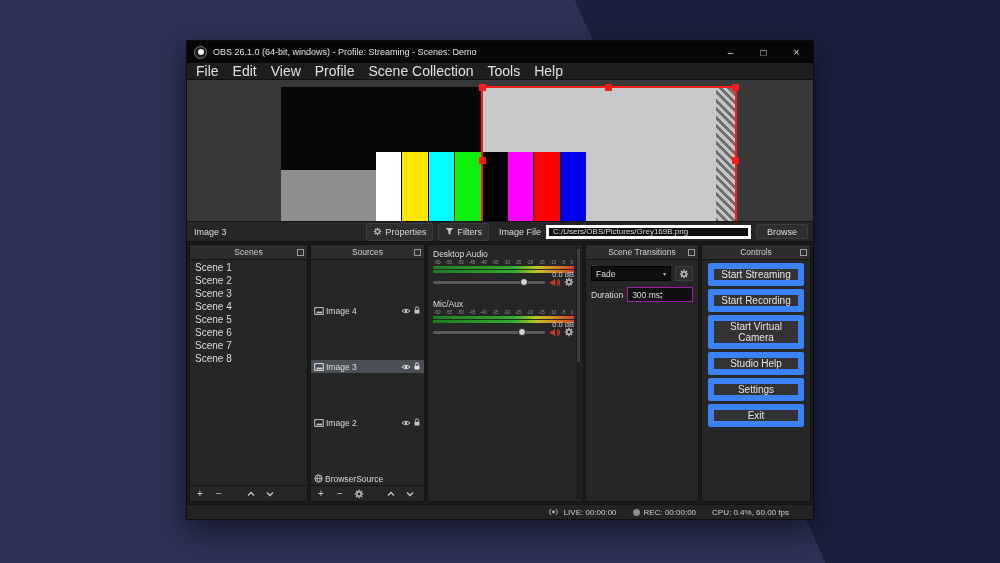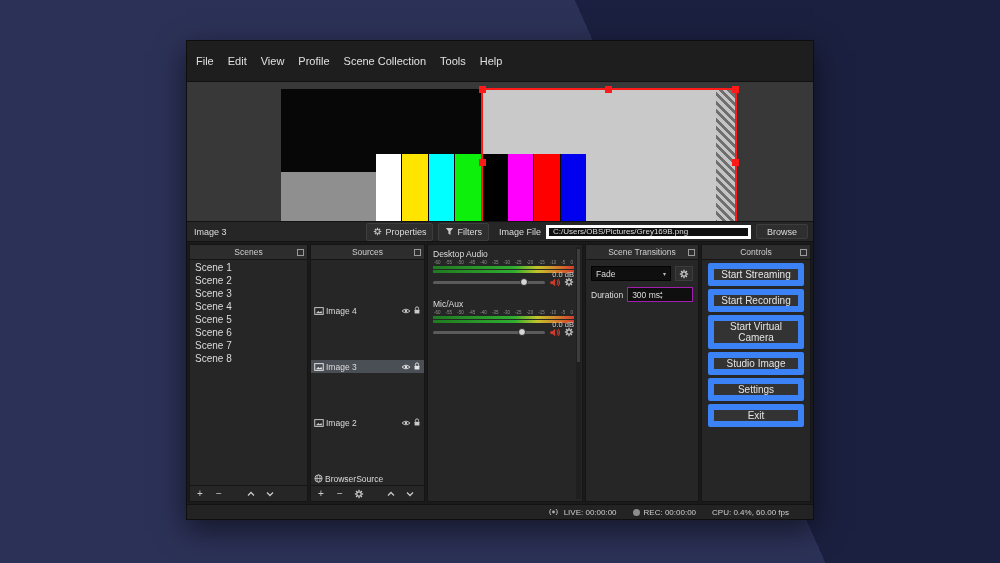--- a/index.html
+++ b/index.html
@@ -14,21 +14,21 @@
   
   .titlebar { flex:0 0 22px; display:flex; align-items:center; background:#070707; padding-left:7px; }
   .obs-logo { width:13px; height:13px; border-radius:50%; background:#1c1c1c; border:1px solid #777; position:relative; margin-right:6px; }
   .obs-logo::after { content:""; position:absolute; left:3px; top:2px; width:6px; height:6px; border-radius:50%; background:#f2f2f2; }
   .title { font-size:9px; color:#e2e2e2; white-space:nowrap; }
   .winbtns { margin-left:auto; display:flex; height:100%; }
   .winbtn { width:33px; height:100%; display:flex; align-items:center; justify-content:center; color:#dcdcdc; font-size:10px; }
 
   
   .menubar { flex:0 0 16px; display:flex; align-items:center; background:#1e1e1e; padding-left:2px; border-bottom:1px solid #101010; }
-  .menu-item { padding:12px 7px; font-size:11px; color:#e0e0e0; line-height:16px; }
+  .menu-item { padding:0 7px; font-size:14px; color:#e0e0e0; line-height:16px; }
 
   
   .preview { flex:1 1 auto; position:relative; background:#383838; overflow:hidden; }
   .cv { position:absolute; }
   .rect-gray     { left:94px;  top:90px;  width:290px; height:162px; background:#8f8f8f; }
   .rect-black-tl { left:94px;  top:7px;   width:201px; height:83px;  background:#070707; }
   .rect-black-br { left:384px; top:157px; width:160px; height:95px;  background:#0b0b0b; }
   .rect-selected { left:295px; top:7px;   width:254px; height:147px; background:#c9c9c9; }
   .stripes { position:absolute; right:0; top:0; width:20px; height:100%;
     background:repeating-linear-gradient(45deg,#c4c4c4 0 3px,#6f6f6f 3px 6px); }
@@ -115,20 +115,29 @@
     background:#232323; border-top:1px solid #131313; padding-right:24px; font-size:8px; color:#cfcfcf; }
   .sitem { display:flex; align-items:center; gap:4px; }
   .recdot { width:7px; height:7px; border-radius:50%; background:#8d8d8d; }
 </style>
 </head>
 <body>
 
 <div class="desktop">
   <div class="obs-window">
 
+    <div class="titlebar">
+      <div class="obs-logo"></div>
+      <span class="title">OBS 26.1.0 (64-bit, windows) - Profile: Streaming - Scenes: Demo</span>
+      <div class="winbtns">
+        <div class="winbtn">–</div>
+        <div class="winbtn">□</div>
+        <div class="winbtn">×</div>
+      </div>
+    </div>
 
     <div class="menubar">
       <span class="menu-item">File</span>
       <span class="menu-item">Edit</span>
       <span class="menu-item">View</span>
       <span class="menu-item">Profile</span>
       <span class="menu-item">Scene Collection</span>
       <span class="menu-item">Tools</span>
       <span class="menu-item">Help</span>
     </div>
@@ -469,21 +478,21 @@
 
       <div class="panel p-controls">
         <div class="phead">
             <span>Controls</span>
             <span class="dockicon"></span>
           </div>
         <div class="cbody">
           <button class="ctl-btn">Start Streaming</button>
           <button class="ctl-btn">Start Recording</button>
           <button class="ctl-btn">Start Virtual Camera</button>
-          <button class="ctl-btn">Studio Image</button>
+          <button class="ctl-btn">Studio Help</button>
           <button class="ctl-btn">Settings</button>
           <button class="ctl-btn">Exit</button>
         </div>
       </div>
     </div>
 
     <div class="statusbar">
       <span class="sitem">
         <svg width="13" height="10" viewBox="0 0 13 10">
             <circle cx="6.5" cy="5" r="1.4" fill="#b5b5b5"></circle>

